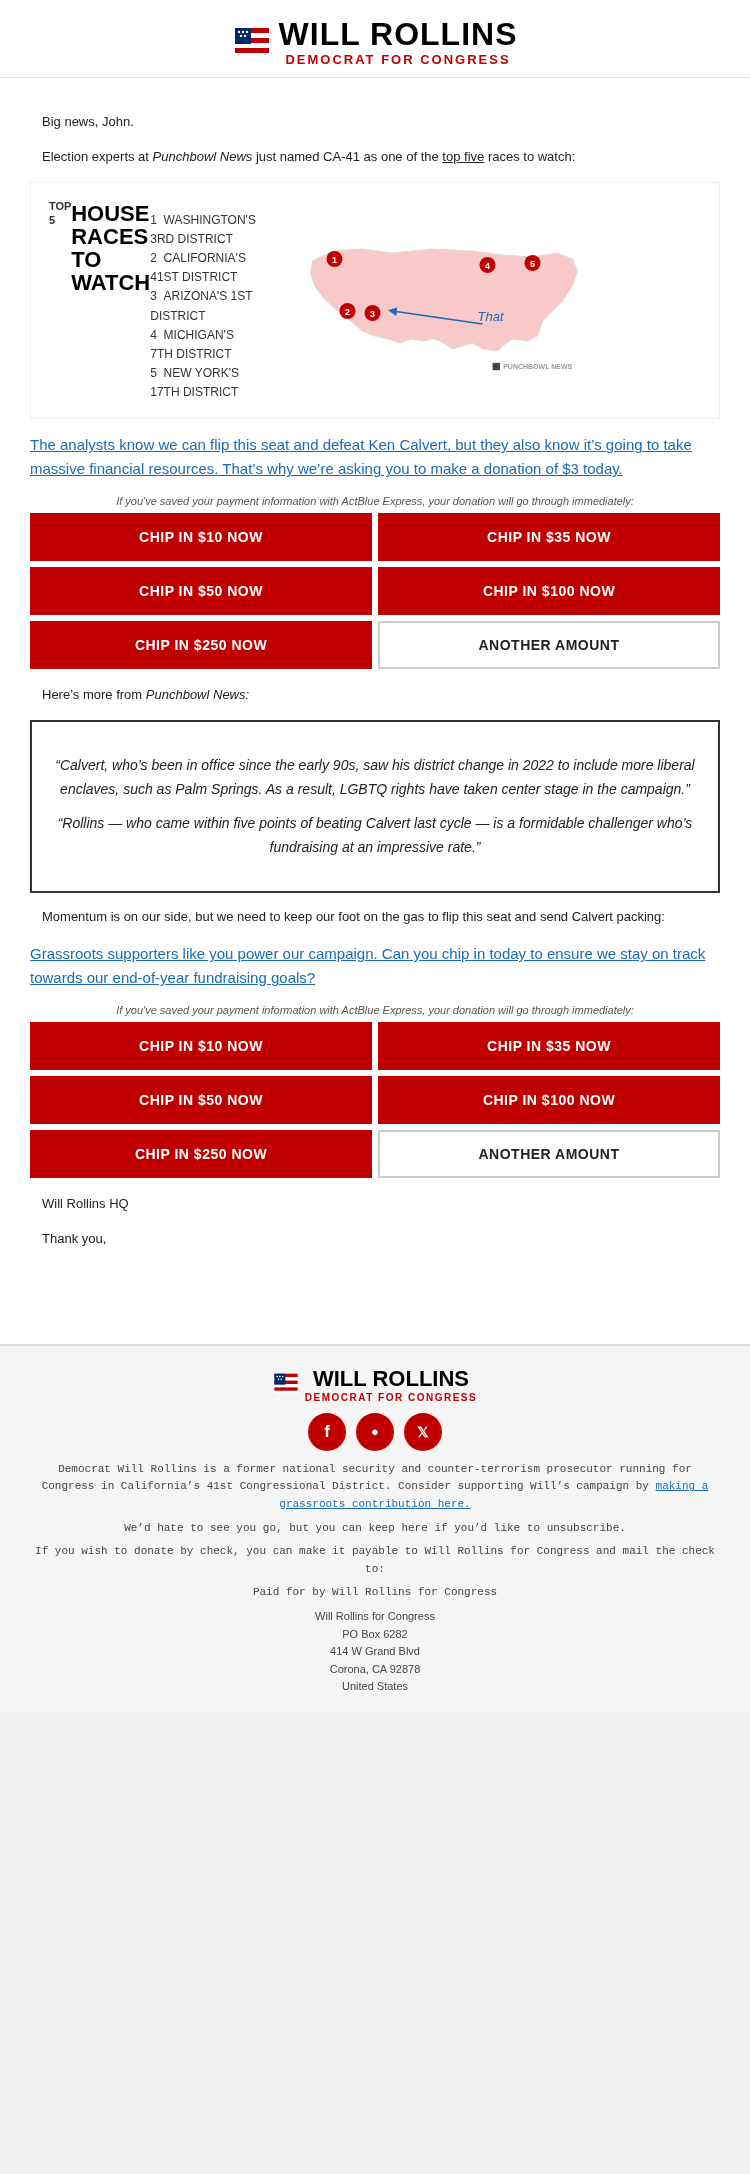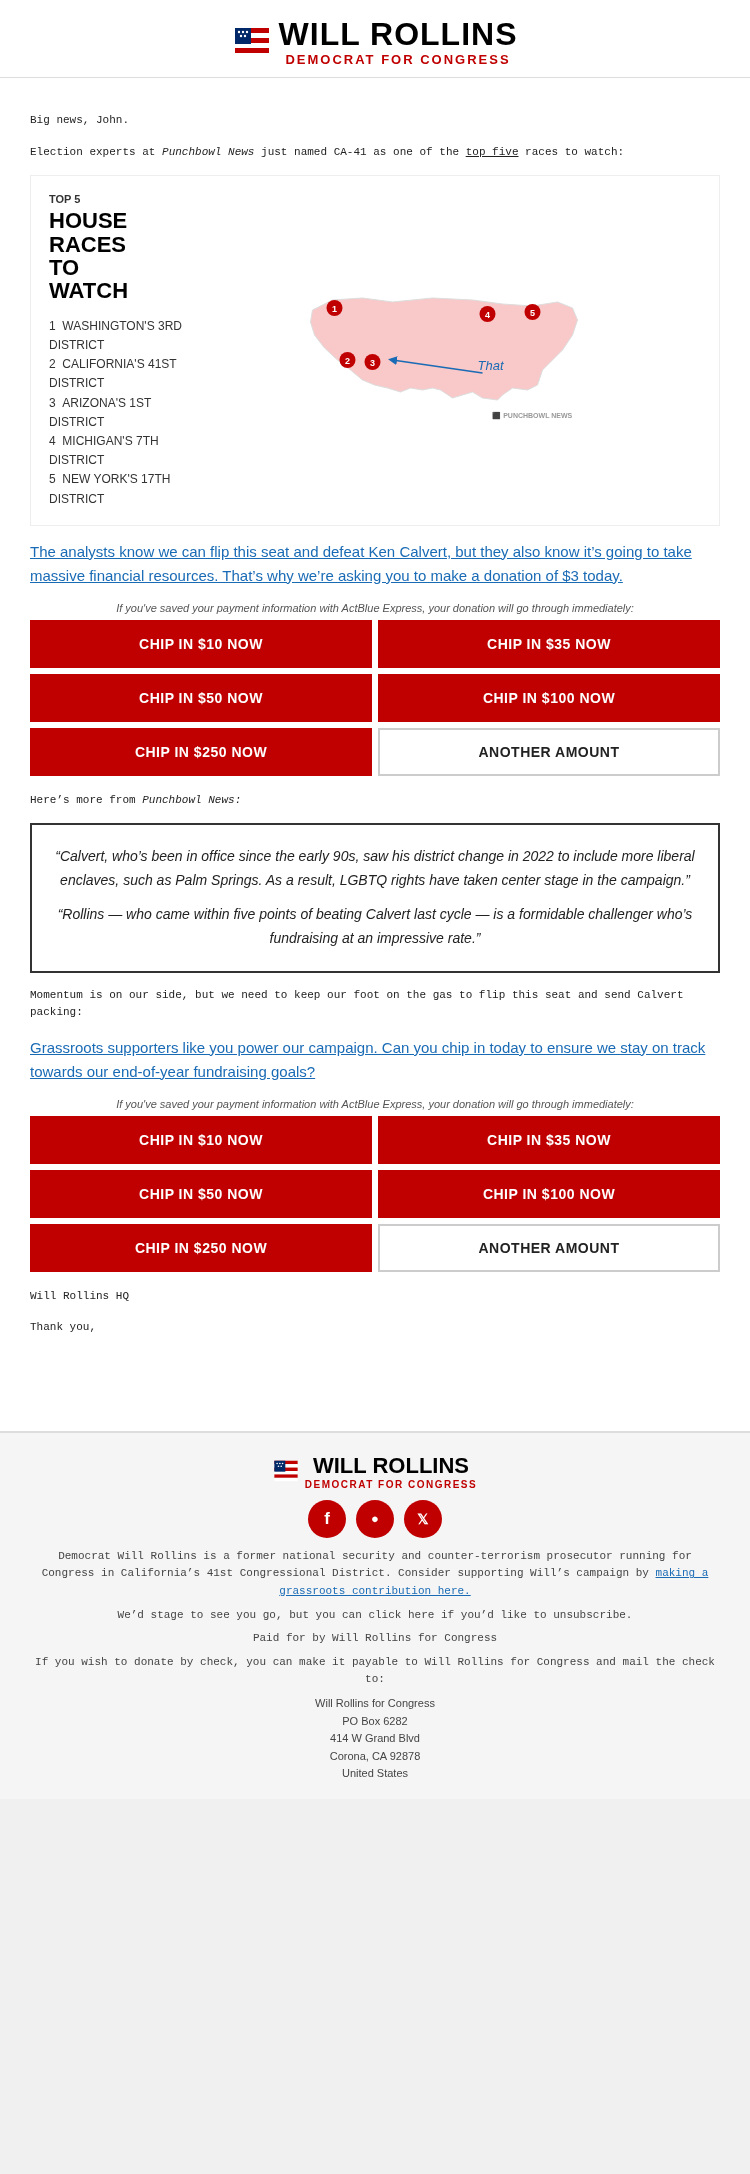--- a/index.html
+++ b/index.html
@@ -48,24 +48,23 @@
       letter-spacing: 2px;
       text-align: center;
       margin-top: 2px;
     }
     .divider {
       border: none;
       border-top: 1px solid #ddd;
       margin: 0;
     }
     .body-text {
-      margin: 14px 0;
+      margin: 14px 12px;
       line-height: 1.6;
-      font-size: 11px;
-      font-family: Liberation Mono, monospace;
+      font-size: 13px;
     }
     .body-text i, .body-text em {
       font-style: italic;
     }
     .underline { text-decoration: underline; }
     .big-link {
       display: block;
       color: #1a6bb5;
       text-decoration: underline;
       font-size: 15px;
@@ -79,21 +78,21 @@
       margin: 14px 0;
       padding: 10px;
       display: flex;
       align-items: stretch;
     }
     .map-left {
       width: 155px;
       min-width: 155px;
       background: #fff;
       display: flex;
-      flex-direction: column;
+      flex-direction: row;
       justify-content: space-between;
       padding: 6px 8px;
     }
     .map-title-top {
       font-size: 11px;
       font-weight: bold;
       color: #333;
       line-height: 1.3;
     }
     .map-title-main {
@@ -156,21 +155,21 @@
       font-size: 14px;
       font-weight: bold;
       letter-spacing: 0.5px;
       cursor: pointer;
       text-align: center;
       width: 100%;
     }
     .quote-box {
       border: 2px solid #333;
       margin: 14px 0;
-      padding: 20px 20px;
+      padding: 32px 20px;
       font-style: italic;
       font-size: 14px;
       line-height: 1.7;
       text-align: center;
       color: #222;
     }
     .quote-box p {
       margin-bottom: 10px;
     }
     .quote-box p:last-child {
@@ -404,26 +403,26 @@
       <div class="social-circle">f</div>
       <div class="social-circle" style="font-size:13px;">●</div>
       <div class="social-circle" style="font-size:14px;">𝕏</div>
     </div>
 
     <p class="footer-text">
       <span>Democrat Will Rollins is a former national security and counter-terrorism prosecutor running for Congress in California’s 41st Congressional District. Consider supporting Will’s campaign by </span><a class="footer-link">making a grassroots contribution here.</a>
     </p>
 
     <p class="footer-text">
-      <span>We’d stage to see you go, but you can click here if you’d like to unsubscribe.</span>
+      <span>We’d hate to see you go, but you can keep here if you’d like to unsubscribe.</span>
     </p>
 
+    <p class="footer-text">If you wish to donate by check, you can make it payable to Will Rollins for Congress and mail the check to:</p>
+
     <p class="footer-text">Paid for by Will Rollins for Congress</p>
-
-    <p class="footer-text">If you wish to donate by check, you can make it payable to Will Rollins for Congress and mail the check to:</p>
 
     <p class="footer-address" style="white-space:pre-line;">Will Rollins for Congress
 PO Box 6282
 414 W Grand Blvd
 Corona, CA 92878
 United States</p>
 
   </div>
 
 </div>

